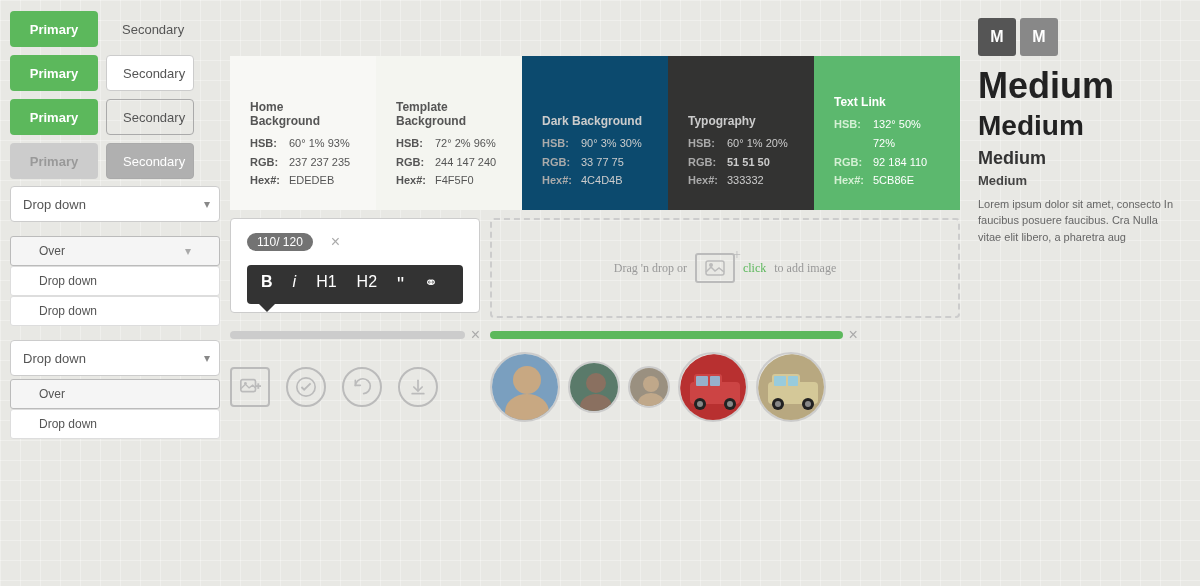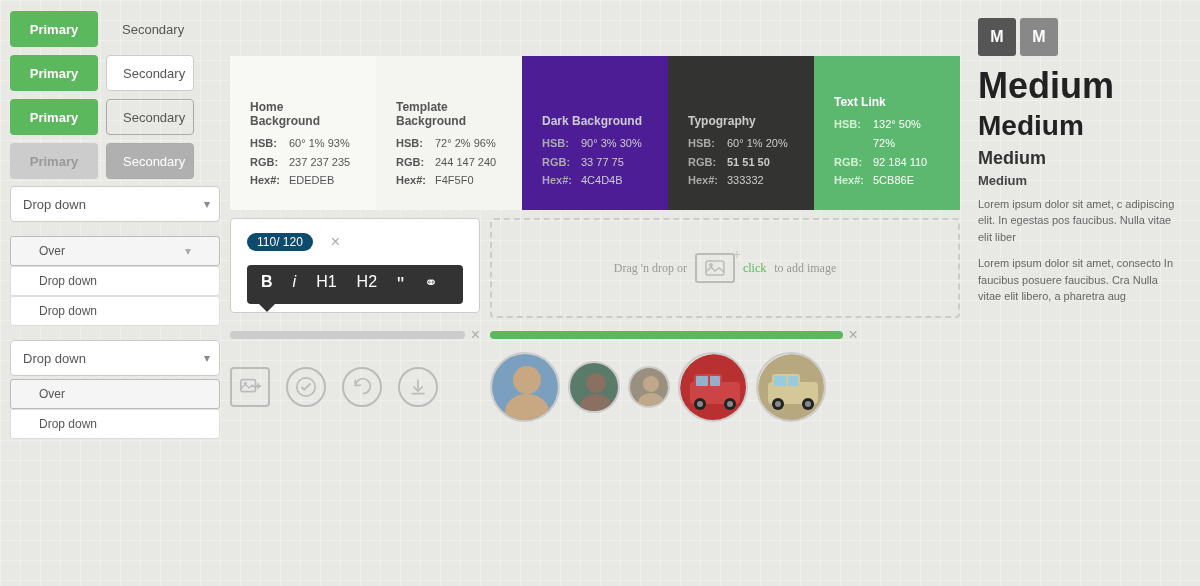--- a/index.html
+++ b/index.html
@@ -151,21 +151,21 @@
 
     .swatch-label {
       font-weight: bold;
       min-width: 35px;
     }
 
     .swatch-val {}
 
     .swatch-home { background: #f8f8f5; color: #555; }
     .swatch-template { background: #f4f5f0; color: #555; }
-    .swatch-dark { background: #4c1d95; color: #ccc; }
+    .swatch-dark { background: #0c4a6e; color: #ccc; }
     .swatch-typography { background: #333332; color: #ccc; }
     .swatch-textlink { background: #5cb86e; color: #fff; }
 
     
     .editor-section {
       flex: 1;
       display: flex;
       flex-direction: column;
       gap: 8px;
     }
@@ -179,21 +179,21 @@
     
     .text-editor-area {
       background: white;
       border: 1px solid #ccc;
       border-radius: 4px;
       width: 250px;
       flex-shrink: 0;
     }
 
     .char-counter {
-      background: #0c4a6e;
+      background: #737373;
       color: white;
       border-radius: 12px;
       padding: 2px 10px;
       font-size: 12px;
       display: inline-block;
       margin: 8px;
     }
 
     .image-upload-btn {
       background: #f0f0f0;
@@ -734,16 +734,15 @@
   <div class="right-panel">
 
     <div class="medium-icons-row">
       <div class="medium-icon-box">M</div>
       <div class="medium-icon-box light">M</div>
     </div>
     <div class="typo-h1">Medium</div>
     <div class="typo-h2">Medium</div>
     <div class="typo-h3">Medium</div>
     <div class="typo-body-sm">Medium</div>
-    <div class="typo-para">Lorem ipsum dolor sit amet, c adipiscing elit. In egestas pos faucibus. Nulla vitae elit liber</div>
     <div class="typo-para">Lorem ipsum dolor sit amet, consecto In faucibus posuere faucibus. Cra Nulla vitae elit libero, a pharetra aug</div>
   </div>
 </div>
 
 </body></html>

